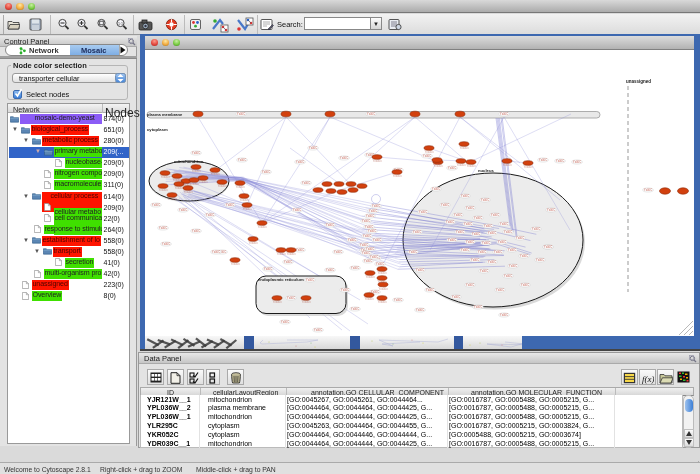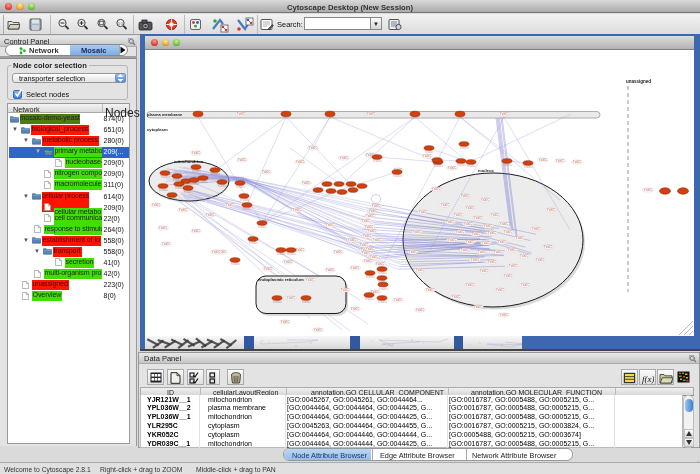--- a/index.html
+++ b/index.html
@@ -7,21 +7,20 @@
 .dpb { position:absolute; width:17px; height:16px; border:1px solid #aaa; background:linear-gradient(#fafafa,#e0e0e0); text-align:center; line-height:14px; }
 .dpb svg { vertical-align:middle; }
 .light { position:absolute; border-radius:50%; }
 </style></head><body>
 <div id="app">
 
 <div style="position:absolute;left:0;top:0;width:700px;height:13px;background:linear-gradient(#d9d9d9,#ababab);border-bottom:1px solid #777"></div>
 <span class="light" style="left:4.5px;top:2.5px;width:7.5px;height:7.5px;background:radial-gradient(circle at 50% 30%,#ff9a8a,#e0443a 60%,#9a1f17)"></span>
 <span class="light" style="left:16px;top:2.5px;width:7.5px;height:7.5px;background:radial-gradient(circle at 50% 30%,#ffe9a0,#f0a73c 60%,#9a6a10)"></span>
 <span class="light" style="left:27.5px;top:2.5px;width:7.5px;height:7.5px;background:radial-gradient(circle at 50% 30%,#c8f0a0,#74c93e 60%,#3a7a12)"></span>
-<div style="position:absolute;left:0;top:2.5px;width:700px;text-align:center;font-size:7.7px;font-weight:bold;color:#333">Cytoscape Desktop (New Session)</div>
 
 <div style="position:absolute;left:0;top:14px;width:700px;height:21px;background:linear-gradient(#f2f2f2,#dcdcdc);border-bottom:1px solid #999"></div>
 <div style="position:absolute;left:3px;top:15px;width:1px;height:19px;background:#aaa"></div>
     <span class="tbi" style="left:7px;top:18px"><svg width="13" height="13" viewBox="0 0 13 13">
         <path d="M1 3.5 L5 3.5 L6 4.5 L12 4.5 L12 11 L1 11 Z" fill="#e8e4d8" stroke="#444" stroke-width="0.9"></path>
         <path d="M1 11 L3 6.5 L13 6.5 L11.5 11 Z" fill="#d8d2c0" stroke="#444" stroke-width="0.9"></path>
       </svg></span>
     <span class="tbi" style="left:29px;top:18px"><svg width="13" height="13" viewBox="0 0 13 13">
         <rect x="1" y="1" width="11" height="11" rx="1" fill="#a8b4c4" stroke="#444" stroke-width="0.9"></rect>
         <rect x="3" y="1.5" width="7" height="4" fill="#dde4ea"></rect>
@@ -123,21 +122,21 @@
   <svg width="6" height="8" viewBox="0 0 6 8" style="position:absolute;left:120px;top:10px">
         <path d="M0.5 0.5 L5.5 4 L0.5 7.5 Z" fill="#111"></path>
       </svg>
 
   <div style="position:absolute;left:0;top:20px;width:137px;height:2.5px;background:#a0a0a0;border-bottom:1px solid #8a8a8a"></div>
 
   <div style="position:absolute;left:7px;top:29px;width:121px;height:35px;border:1px solid #b5b5b5;border-radius:3px"></div>
   <span style="position:absolute;left:11px;top:25px;font-size:7.5px;font-weight:bold;color:#222;background:#e3e3e3;padding:0 2px">Node color selection</span>
 
   <div style="position:absolute;left:12px;top:37px;width:114px;height:10px;background:linear-gradient(#ffffff,#e2e2e2);border:1px solid #999;border-radius:3px"></div>
-  <span style="position:absolute;left:19px;top:38px;font-size:7.3px;color:#111">transporter selection</span>
+  <span style="position:absolute;left:19px;top:38px;font-size:7.3px;color:#111">transporter cellular</span>
   <div style="position:absolute;left:115px;top:37px;width:11px;height:10px;background:linear-gradient(#9cc2ef,#4a88d8);border:1px solid #7191b8;border-radius:2.5px"></div>
   <svg width="7" height="8" viewBox="0 0 7 8" style="position:absolute;left:117px;top:38px">
         <path d="M3.5 0 L6.5 3 L0.5 3 Z" fill="#fff"></path>
         <path d="M0.5 5 L6.5 5 L3.5 8 Z" fill="#fff"></path>
       </svg>
 
   <div style="position:absolute;left:13px;top:54px;width:9px;height:9px;background:linear-gradient(#8cbaf0,#3a7fd8);border:1px solid #3a6ab0;border-radius:2px"></div>
   <svg width="10" height="11" viewBox="0 0 10 11" style="position:absolute;left:13px;top:51px">
         <path d="M2.5 6.5 L4.5 9 L8.5 2" fill="none" stroke="#fff" stroke-width="1.6"></path>
       </svg>
@@ -147,21 +146,21 @@
   <div style="position:absolute;left:8px;top:68px;width:121px;height:9px;background:linear-gradient(#f4f4f4,#dadada);border-bottom:1px solid #aaa">
     <span style="position:absolute;left:5px;top:0.5px;font-size:7.3px;color:#222">Network</span>
     <span style="position:absolute;left:97px;top:2px;font-size:12px;color:#222">Nodes</span>
     <div style="position:absolute;left:94px;top:0;width:1px;height:9px;background:#bbb"></div>
   </div>
   <div style="position:absolute;left:8px;top:78.0px;width:121px;height:10px">
         <span style="position:absolute;left:2px;top:0.5px;line-height:0"><svg width="9" height="8" viewBox="0 0 10 8">
             <path d="M0.5 1.5 L3.5 1.5 L4.5 2.5 L9.5 2.5 L9.5 7.5 L0.5 7.5 Z" fill="#5b86b4" stroke="#2d5a87" stroke-width="0.7"></path>
             <path d="M0.5 3.2 L9.5 3.2" stroke="#7fa8cc" stroke-width="0.8"></path>
           </svg></span>
-        <span style="position:absolute;left:11.5px;top:0px;max-width:82.5px;overflow:hidden;background:#4d7c0f;color:#222;font-size:7.1px;letter-spacing:-0.1px;line-height:9.8px;height:9.8px;white-space:nowrap;padding:0 0">mosaic-demo-yeast</span>
+        <span style="position:absolute;left:11.5px;top:0px;max-width:82.5px;overflow:hidden;background:#8b5cf6;color:#222;font-size:7.1px;letter-spacing:-0.1px;line-height:9.8px;height:9.8px;white-space:nowrap;padding:0 15px">mosaic-demo-yeast</span>
         <span style="position:absolute;left:95.5px;top:0px;font-size:7px;line-height:9.8px;color:#111">874(0)</span>
       </div>
       <div style="position:absolute;left:8px;top:89.1px;width:121px;height:10px">
         <span style="position:absolute;left:4px;top:1px;font-size:6px;color:#555">▼</span>
         <span style="position:absolute;left:13px;top:0.5px;line-height:0"><svg width="9" height="8" viewBox="0 0 10 8">
             <path d="M0.5 1.5 L3.5 1.5 L4.5 2.5 L9.5 2.5 L9.5 7.5 L0.5 7.5 Z" fill="#5b86b4" stroke="#2d5a87" stroke-width="0.7"></path>
             <path d="M0.5 3.2 L9.5 3.2" stroke="#7fa8cc" stroke-width="0.8"></path>
           </svg></span>
         <span style="position:absolute;left:22.5px;top:0px;max-width:71.5px;overflow:hidden;background:#ff1400;color:#4d0500;font-size:7.1px;letter-spacing:-0.1px;line-height:9.8px;height:9.8px;white-space:nowrap;padding:0 1px">biological_process</span>
         <span style="position:absolute;left:95.5px;top:0px;font-size:7px;line-height:9.8px;color:#111">651(0)</span>
@@ -208,21 +207,21 @@
           </svg></span>
         <span style="position:absolute;left:45.5px;top:0px;max-width:48.5px;overflow:hidden;background:#3fe000;color:#222;font-size:7.1px;letter-spacing:-0.1px;line-height:9.8px;height:9.8px;white-space:nowrap;padding:0 1px">macromolecule</span>
         <span style="position:absolute;left:95.5px;top:0px;font-size:7px;line-height:9.8px;color:#111">311(0)</span>
       </div>
       <div style="position:absolute;left:8px;top:155.5px;width:121px;height:10px">
         <span style="position:absolute;left:15px;top:1px;font-size:6px;color:#555">▼</span>
         <span style="position:absolute;left:24px;top:0.5px;line-height:0"><svg width="9" height="8" viewBox="0 0 10 8">
             <path d="M0.5 1.5 L3.5 1.5 L4.5 2.5 L9.5 2.5 L9.5 7.5 L0.5 7.5 Z" fill="#5b86b4" stroke="#2d5a87" stroke-width="0.7"></path>
             <path d="M0.5 3.2 L9.5 3.2" stroke="#7fa8cc" stroke-width="0.8"></path>
           </svg></span>
-        <span style="position:absolute;left:33.5px;top:0px;max-width:60.5px;overflow:hidden;background:#ff1400;color:#4d0500;font-size:7.1px;letter-spacing:-0.1px;line-height:9.8px;height:20px;white-space:nowrap;padding:0 0">cellular process</span>
+        <span style="position:absolute;left:33.5px;top:0px;max-width:60.5px;overflow:hidden;background:#ff1400;color:#4d0500;font-size:7.1px;letter-spacing:-0.1px;line-height:9.8px;height:20px;white-space:nowrap;padding:0 9px">cellular process</span>
         <span style="position:absolute;left:95.5px;top:0px;font-size:7px;line-height:9.8px;color:#111">614(0)</span>
       </div>
       <div style="position:absolute;left:8px;top:166.6px;width:121px;height:10px">
         <span style="position:absolute;left:36px;top:0.5px;line-height:0"><svg width="7" height="8" viewBox="0 0 8 9">
             <path d="M0.5 0.5 L5 0.5 L7.5 3 L7.5 8.5 L0.5 8.5 Z" fill="#fff" stroke="#888" stroke-width="0.7"></path>
             <path d="M5 0.5 L5 3 L7.5 3" fill="none" stroke="#888" stroke-width="0.7"></path>
           </svg></span>
         <span style="position:absolute;left:45.5px;top:5px;max-width:48.5px;overflow:hidden;background:#3fe000;color:#222;font-size:7.1px;letter-spacing:-0.1px;line-height:9.8px;height:27px;white-space:nowrap;padding:0 1px">cellular metabo</span>
         <span style="position:absolute;left:95.5px;top:0px;font-size:7px;line-height:9.8px;color:#111">209(0)</span>
       </div>
@@ -924,27 +923,19 @@
       <path d="M3 0 L6 5 L0 5 Z" fill="#333"></path>
     </svg>
 <div style="position:absolute;left:683.5px;top:438px;width:10px;height:9px;background:linear-gradient(#fcfcfc,#dcdcdc);border:1px solid #c0c0c0"></div>
 <svg width="6" height="5" style="position:absolute;left:685.5px;top:440px">
       <path d="M0 0 L6 0 L3 5 Z" fill="#333"></path>
     </svg>
 <svg width="14" height="14" style="position:absolute;left:686px;top:460px">
       <path d="M13 1 L1 13 M13 6 L6 13 M13 11 L11 13" stroke="#aaa" stroke-width="1"></path>
     </svg>
 
-<div style="position:absolute;left:283px;top:448px;width:290px;height:13px;background:#fff;border:1px solid #999;border-radius:6px;overflow:hidden">
-  <div style="position:absolute;left:0;top:0;width:87px;height:13px;background:linear-gradient(#bcd6f2,#8fbae8)"></div>
-  <span style="position:absolute;left:8px;top:1.5px;font-size:7.3px;color:#16325a">Node Attribute Browser</span>
-  <span style="position:absolute;left:96px;top:1.5px;font-size:7.3px;color:#222">Edge Attribute Browser</span>
-  <span style="position:absolute;left:188px;top:1.5px;font-size:7.3px;color:#222">Network Attribute Browser</span>
-  <div style="position:absolute;left:88px;top:0;width:1px;height:13px;background:#aaa"></div>
-  <div style="position:absolute;left:182px;top:0;width:1px;height:13px;background:#aaa"></div>
-</div>
 
 <div style="position:absolute;left:0;top:462px;width:700px;height:12px;background:#e0e0e0;border-top:1px solid #aaa"></div>
 <span style="position:absolute;left:4px;top:465.5px;font-size:6.8px;color:#333">Welcome to Cytoscape 2.8.1</span>
 <span style="position:absolute;left:100px;top:465.5px;font-size:6.8px;color:#333">Right-click + drag to ZOOM</span>
 <span style="position:absolute;left:196px;top:465.5px;font-size:6.8px;color:#333">Middle-click + drag to PAN</span>
 
 </div>
 
 </body></html>

